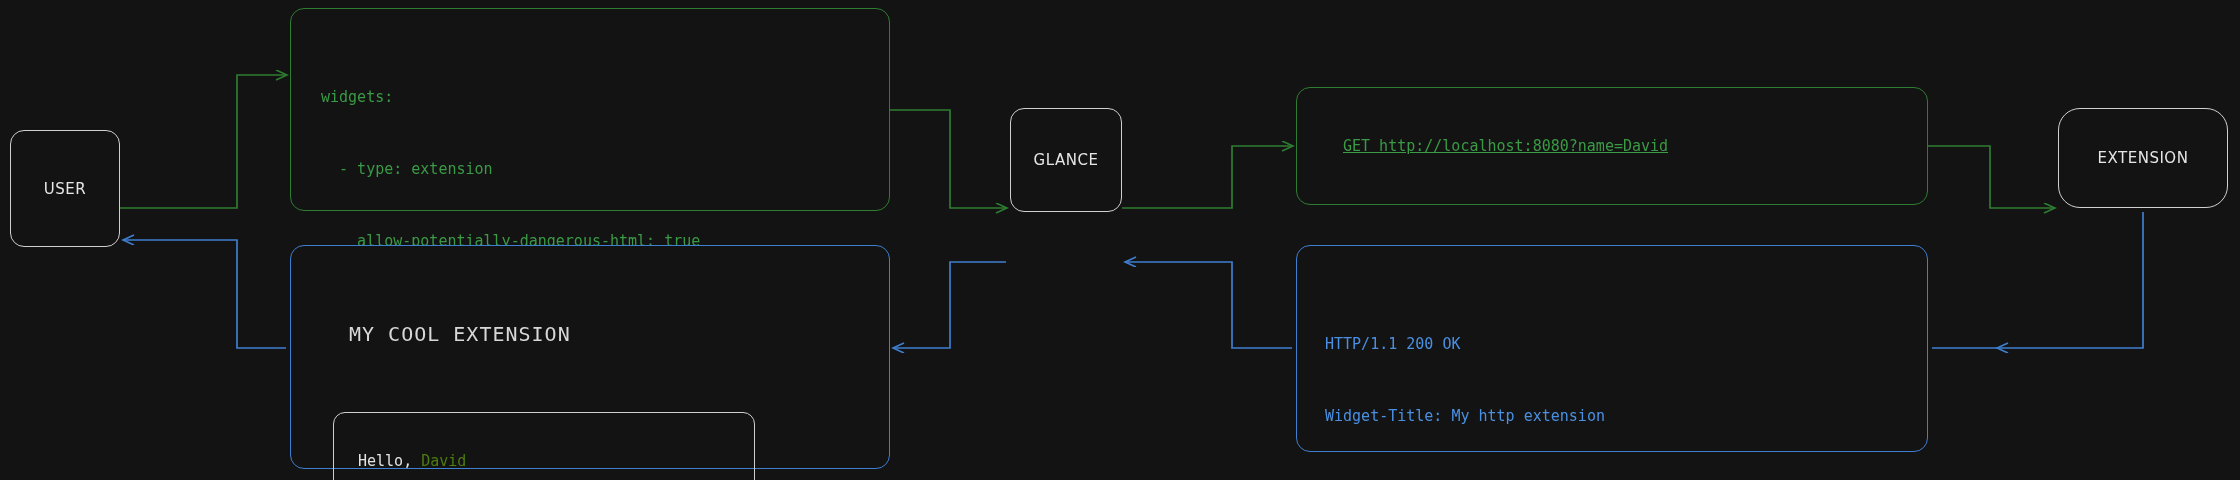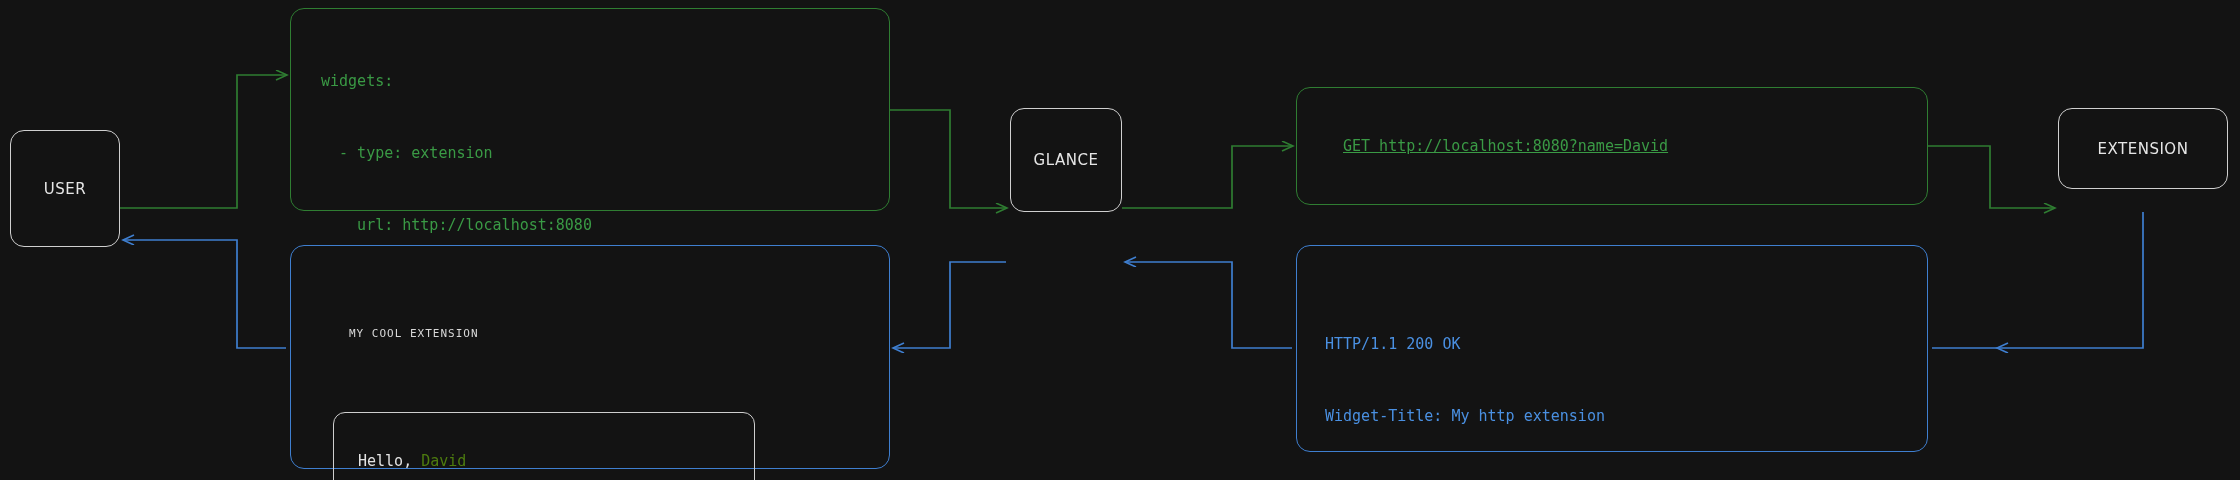--- a/index.html
+++ b/index.html
@@ -38,58 +38,58 @@
     align-items: center;
     justify-content: center;
     color: #e6e6e6;
     font-family: "DejaVu Sans", sans-serif;
     font-size: 15px;
     letter-spacing: 0.5px;
     box-sizing: border-box;
   }
   #node-user      { left: 10px;   top: 130px; width: 110px; height: 117px; }
   #node-glance    { left: 1010px; top: 108px; width: 112px; height: 104px; }
-  #node-extension { left: 2058px; top: 108px; width: 170px; height: 81px; }
+  #node-extension { left: 2058px; top: 108px; width: 170px; height: 100px; border-radius: 22px; }
 
   
   .msgbox {
     position: absolute;
     border-radius: 14px;
     background: #131313;
     box-sizing: border-box;
     font-family: "DejaVu Sans Mono", monospace;
     font-size: 15px;
     line-height: 24px;
     white-space: pre;
   }
   .green-box { border: 1.6px solid #2f7d32; color: #3a9a45; }
   .blue-box  { border: 1.6px solid #3f7fd0; color: #4a90e2; }
 
   #box-yaml {
     left: 290px; top: 8px; width: 600px; height: 203px;
-    padding: 12px 0 0 30px;
+    padding: 28px 0 0 30px;
   }
   #box-get {
     left: 1296px; top: 87px; width: 632px; height: 118px;
     padding: 0 0 0 46px;
     display: flex; align-items: center; text-decoration: underline;
   }
   #box-response {
     left: 1296px; top: 245px; width: 632px; height: 207px;
     padding: 38px 0 0 28px;
   }
   #box-widget {
     left: 290px; top: 245px; width: 600px; height: 224px;
     padding: 0;
   }
 
   .widget-title {
     color: #d8d8d8;
     font-family: "DejaVu Sans Mono", monospace;
-    font-size: 11px;
+    font-size: 20px;
     letter-spacing: 1px;
     margin: 28px 0 0 58px;
   }
   .widget-inner {
     margin: 18px 0 0 42px;
     width: 422px;
     height: 98px;
     border: 1.6px solid #cfcfcf;
     border-radius: 12px;
     box-sizing: border-box;
@@ -159,21 +159,20 @@
     <span>GLANCE</span>
   </div>
 
   <div class="node" id="node-extension">
     <span>EXTENSION</span>
   </div>
 
   <div class="msgbox green-box" id="box-yaml">
     <div>widgets:</div>
     <div>  - type: extension</div>
-    <div>    url: http://localhost:8080</div>
     <div>    allow-potentially-dangerous-html: true</div>
     <div>    parameters:</div>
     <div>      name: David</div>
   </div>
 
   <div class="msgbox green-box" id="box-get">
     <div>GET http://localhost:8080?name=David</div>
   </div>
 
   <div class="msgbox blue-box" id="box-response">

